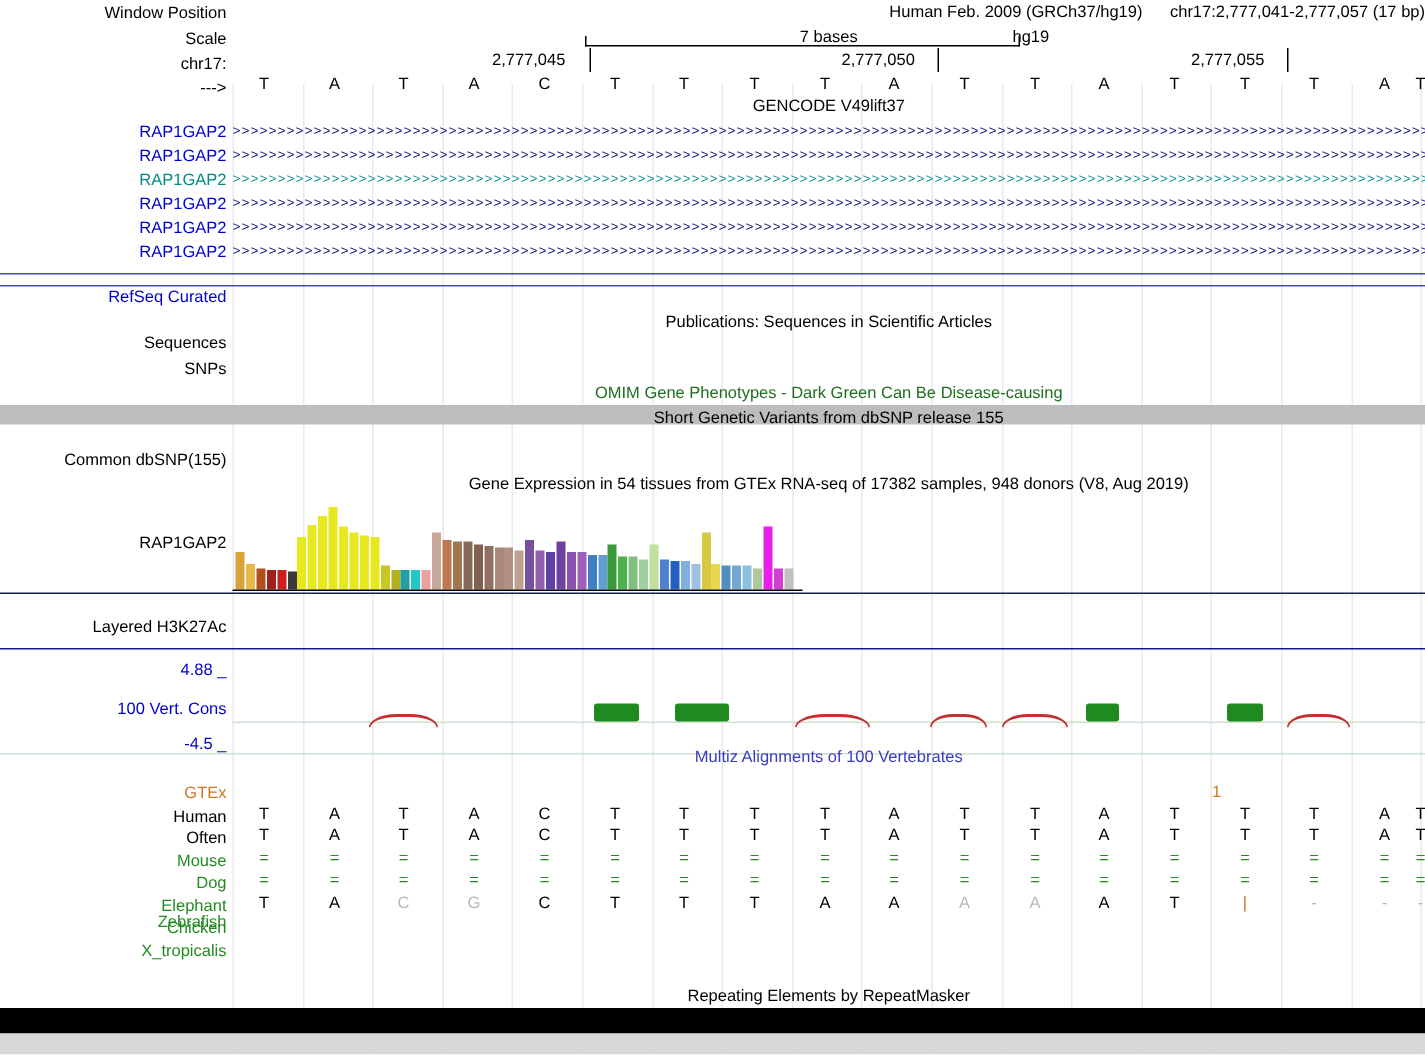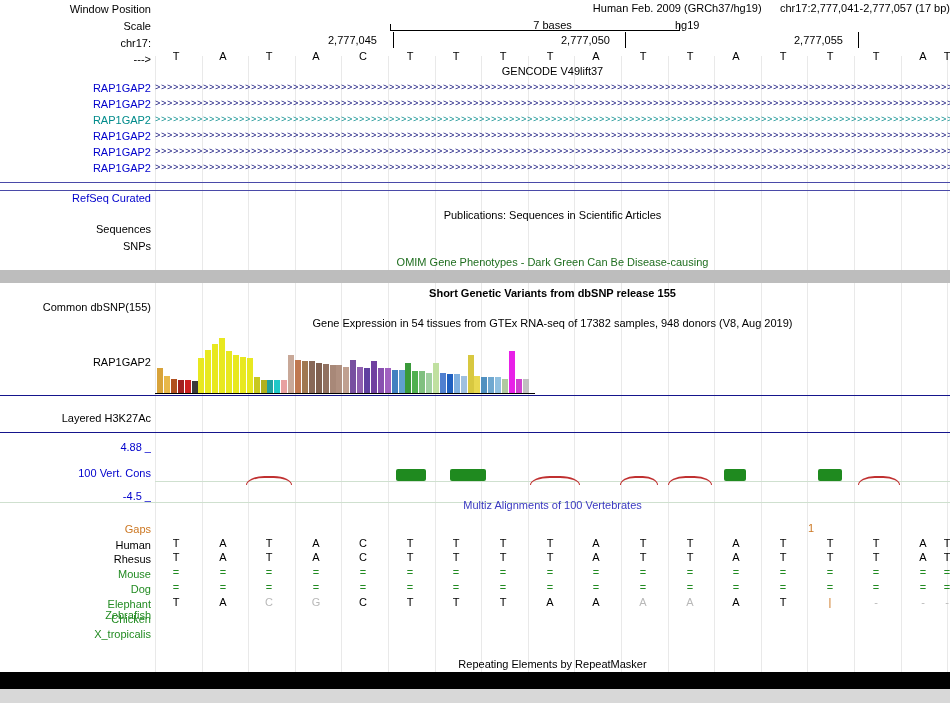--- a/index.html
+++ b/index.html
@@ -117,23 +117,23 @@
     <div class="lbl black" style="top:240px;">SNPs</div>
     <div class="lbl green" style="top:270px;">OMIM Genes</div>
     <div class="lbl black" style="top:301px;">Common dbSNP(155)</div>
     <div class="lbl black" style="top:356px;">RAP1GAP2</div>
     <div class="lbl black" style="top:412px;">Layered H3K27Ac</div>
 
     <div class="lbl blue" style="top:441px;">4.88 _</div>
     <div class="lbl blue" style="top:467px;">100 Vert. Cons</div>
     <div class="lbl blue" style="top:490px;">-4.5 _</div>
 
-    <div class="lbl orange" style="top:523px;">Gaps</div>
+    <div class="lbl orange" style="top:523px;">GTEx</div>
     <div class="lbl black" style="top:539px;">Human</div>
-    <div class="lbl black" style="top:553px;">Rhesus</div>
+    <div class="lbl black" style="top:553px;">Often</div>
     <div class="lbl green" style="top:568px;">Mouse</div>
     <div class="lbl green" style="top:583px;">Dog</div>
     <div class="lbl green" style="top:598px;">Elephant</div>
     <div class="lbl green" style="top:613px;">Chicken</div>
     <div class="lbl green" style="top:628px;">X_tropicalis</div>
     <div class="lbl green" style="top:609px;">Zebrafish</div>
 
     <div class="lbl black" style="top:673px;">RepeatMasker</div>
   </div>
 
@@ -189,21 +189,21 @@
     <div class="generow navy" style="top: 163px; font-size: 9px; letter-spacing: 0.6px;">&gt;&gt;&gt;&gt;&gt;&gt;&gt;&gt;&gt;&gt;&gt;&gt;&gt;&gt;&gt;&gt;&gt;&gt;&gt;&gt;&gt;&gt;&gt;&gt;&gt;&gt;&gt;&gt;&gt;&gt;&gt;&gt;&gt;&gt;&gt;&gt;&gt;&gt;&gt;&gt;&gt;&gt;&gt;&gt;&gt;&gt;&gt;&gt;&gt;&gt;&gt;&gt;&gt;&gt;&gt;&gt;&gt;&gt;&gt;&gt;&gt;&gt;&gt;&gt;&gt;&gt;&gt;&gt;&gt;&gt;&gt;&gt;&gt;&gt;&gt;&gt;&gt;&gt;&gt;&gt;&gt;&gt;&gt;&gt;&gt;&gt;&gt;&gt;&gt;&gt;&gt;&gt;&gt;&gt;&gt;&gt;&gt;&gt;&gt;&gt;&gt;&gt;&gt;&gt;&gt;&gt;&gt;&gt;&gt;&gt;&gt;&gt;&gt;&gt;&gt;&gt;&gt;&gt;&gt;&gt;&gt;&gt;&gt;&gt;&gt;&gt;&gt;&gt;&gt;&gt;&gt;&gt;&gt;&gt;&gt;&gt;&gt;&gt;&gt;&gt;&gt;&gt;&gt;&gt;&gt;&gt;&gt;&gt;&gt;&gt;&gt;&gt;&gt;&gt;&gt;&gt;&gt;&gt;&gt;&gt;&gt;&gt;&gt;&gt;&gt;&gt;&gt;&gt;&gt;&gt;</div>
 
     <div class="hline" style="left:-155px;top:182px;width:950px;background:#4a4aa8;"></div>
     <div class="hline" style="left:-155px;top:190px;width:950px;background:#4a4aa8;"></div>
 
     <div class="centered c-dkgreen" style="top:256px;">OMIM Gene Phenotypes - Dark Green Can Be Disease-causing</div>
 
     <div class="centered c-black" style="top:209px;">Publications: Sequences in Scientific Articles</div>
     <div class="omimbar" style="left:-155px;top:270px;width:950px;"></div>
 
-    <div class="centered c-black" style="top:287px;font-weight:bold;">Short Genetic Variants from dbSNP release 155</div>
+    <div class="centered c-black" style="top:273px;">Short Genetic Variants from dbSNP release 155</div>
 
     <div class="centered c-black" style="top:317px;">Gene Expression in 54 tissues from GTEx RNA-seq of 17382 samples, 948 donors (V8, Aug 2019)</div>
     <div class="gtex" style="left:0px;top:333px;width:795px;height:60px;" id="gtexbars">
         <b style="left: 2px; width: 6px; height: 24.65px; background: rgb(216, 163, 58);"></b>
         <b style="left: 8.9px; width: 6px; height: 17.4px; background: rgb(232, 184, 74);"></b>
         <b style="left: 15.8px; width: 6px; height: 14.5px; background: rgb(176, 80, 32);"></b>
         <b style="left: 22.7px; width: 6px; height: 13.05px; background: rgb(160, 32, 32);"></b>
         <b style="left: 29.6px; width: 6px; height: 13.05px; background: rgb(204, 32, 32);"></b>
         <b style="left: 36.5px; width: 6px; height: 11.6px; background: rgb(58, 58, 58);"></b>
         <b style="left: 43.4px; width: 6px; height: 34.8px; background: rgb(232, 232, 32);"></b>

